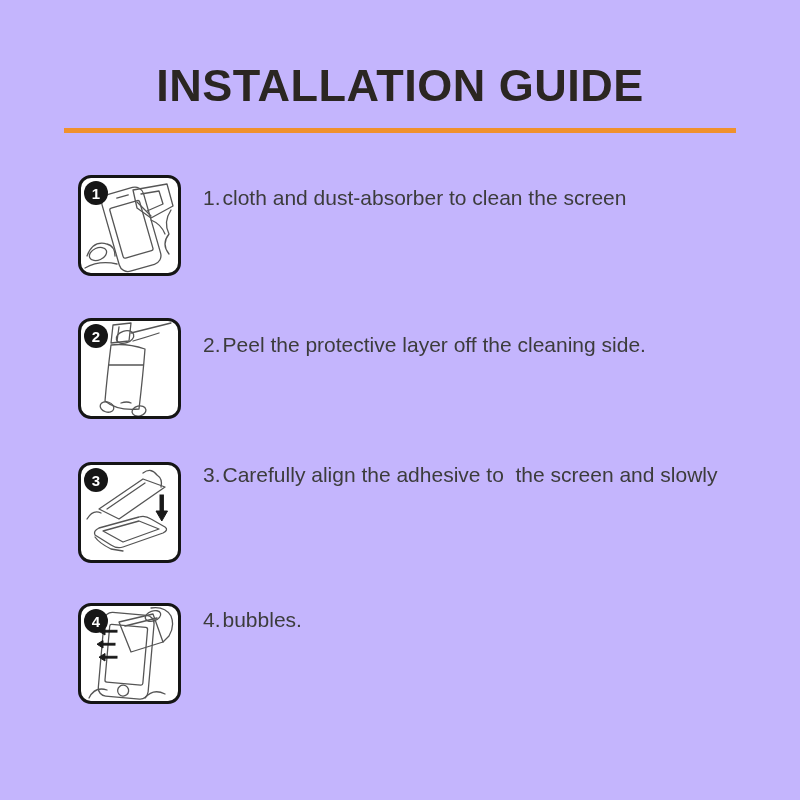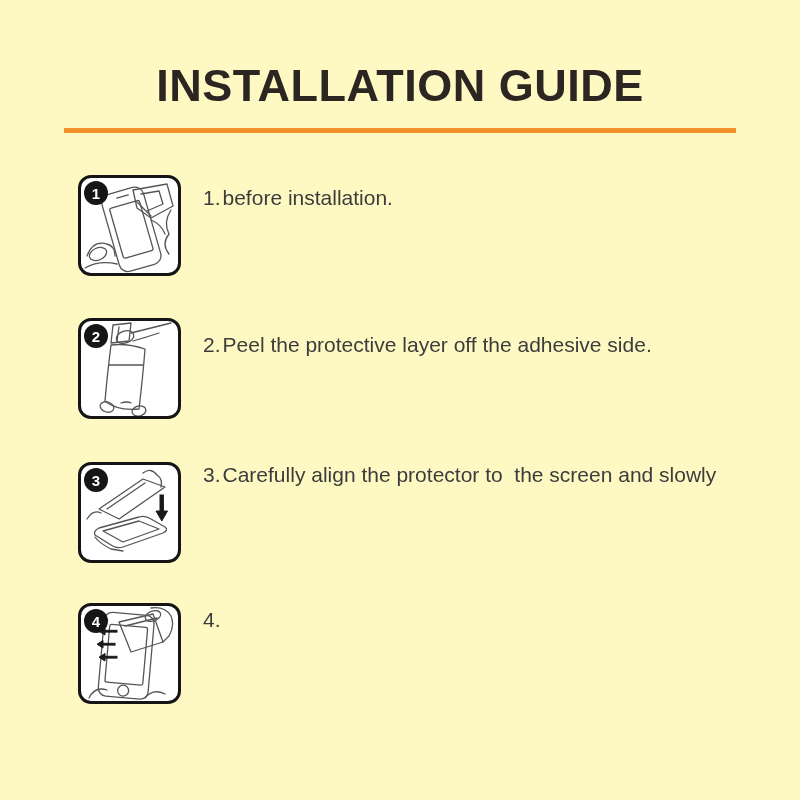--- a/index.html
+++ b/index.html
@@ -4,21 +4,21 @@
 <style>
   html, body {
     margin: 0;
     padding: 0;
     background: #ffffff;
   }
   .page {
     position: relative;
     width: 800px;
     height: 800px;
-    background: #fef9c3;
+    background: #c4b5fd;
     font-family: "Liberation Sans", sans-serif;
     overflow: hidden;
   }
   .title {
     position: absolute;
     top: 60px;
     left: 0;
     width: 100%;
     text-align: center;
     font-size: 45px;
@@ -132,21 +132,21 @@
       <g class="line-art">
         <path d="M6 78 Q12 62 26 66 Q34 68 34 78"></path>
         <ellipse cx="17" cy="76" rx="9" ry="6" transform="rotate(-24 17 76)"></ellipse>
         <path d="M4 90 Q18 82 36 86"></path>
       </g>
     </svg>
   </div>
   <div class="step-text text-1">
     <span class="step-num">1.</span>
     <div class="step-lines">
-      <div>before installation.</div>
+      <div>cloth and dust-absorber to clean the screen</div>
     </div>
   </div>
 
   <div class="illus-box box-2">
     <div class="badge">2</div>
     <svg width="97" height="95" viewBox="0 0 97 95">
 
       <g class="line-art">
         <path d="M30 24 Q26 56 24 80 Q36 90 58 88 Q62 54 64 28 Q46 22 30 24 Z"></path>
         <path d="M28 44 L62 44"></path>
@@ -166,21 +166,21 @@
 
       <g class="line-art">
         <ellipse cx="26" cy="86" rx="7" ry="5" transform="rotate(18 26 86)"></ellipse>
         <ellipse cx="58" cy="90" rx="7" ry="5" transform="rotate(-14 58 90)"></ellipse>
       </g>
     </svg>
   </div>
   <div class="step-text text-2">
     <span class="step-num">2.</span>
     <div class="step-lines">
-      <div>Peel the protective layer off the adhesive side.</div>
+      <div>Peel the protective layer off the cleaning side.</div>
     </div>
   </div>
 
   <div class="illus-box box-3">
     <div class="badge">3</div>
     <svg width="97" height="95" viewBox="0 0 97 95">
 
       <g class="line-art">
         <path d="M14 70 Q12 66 18 63 L58 52 Q64 50 70 54 L84 62 Q88 65 82 68 L42 82 Q36 84 30 80 Z"></path>
         <path d="M22 66 L58 56 L78 64 L42 77 Z"></path>
@@ -199,21 +199,21 @@
 
       <g class="line-art-bold">
         <rect x="79" y="30" width="3.4" height="18"></rect>
         <polygon points="75,46 86.5,46 80.8,56"></polygon>
       </g>
     </svg>
   </div>
   <div class="step-text text-3">
     <span class="step-num">3.</span>
     <div class="step-lines">
-      <div>Carefully align the protector to  the screen and slowly</div>
+      <div>Carefully align the adhesive to  the screen and slowly</div>
     </div>
   </div>
 
   <div class="illus-box box-4">
     <div class="badge">4</div>
     <svg width="97" height="95" viewBox="0 0 97 95">
 
       <g class="line-art" transform="rotate(5 48 52)">
         <rect x="20" y="8" width="50" height="84" rx="8"></rect>
         <rect x="26" y="20" width="38" height="58" rx="2"></rect>
@@ -241,16 +241,17 @@
 
       <g class="line-art">
         <path d="M8 92 Q14 80 26 84"></path>
         <path d="M64 92 Q72 82 84 88"></path>
       </g>
     </svg>
   </div>
   <div class="step-text text-4">
     <span class="step-num">4.</span>
     <div class="step-lines">
+      <div>bubbles.</div>
     </div>
   </div>
 
 </div>
 
 </body></html>

